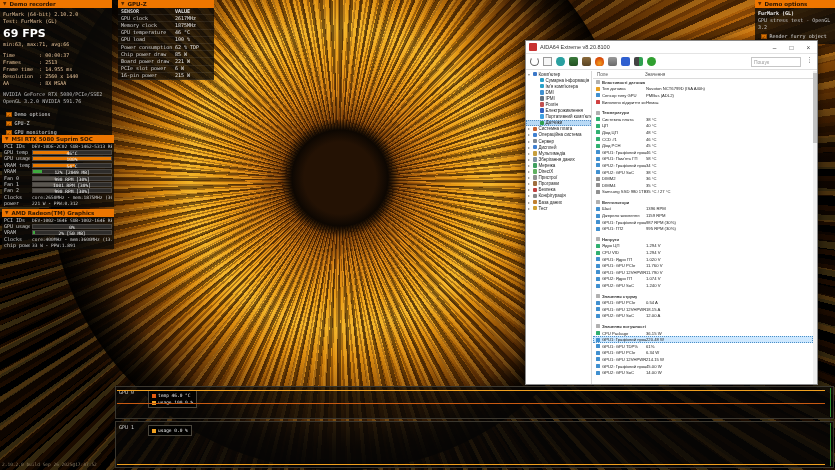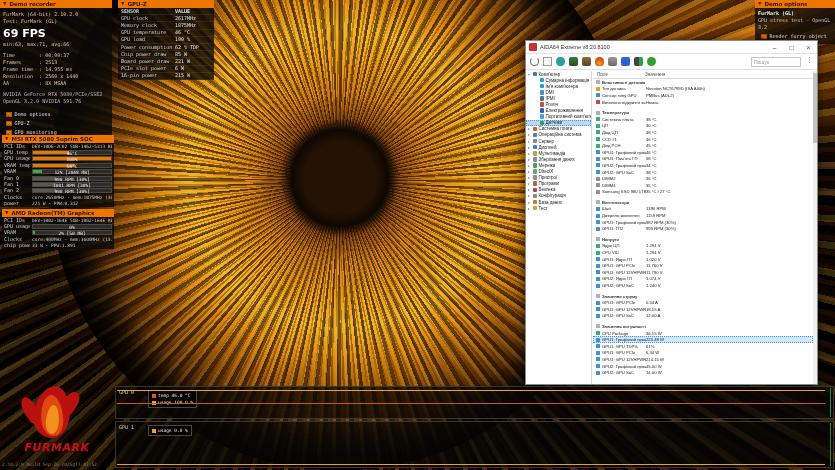--- a/index.html
+++ b/index.html
@@ -720,22 +720,14 @@
     <div class="legend" id="g1-legend">
         <div class="leg-row">
           <div class="leg-sq" style="background: rgb(240, 160, 32);"></div>
           <div>usage  0.0 %</div>
         </div>
       </div>
     <div class="gline" style="top:42px;background:#f0a020"></div>
     <div class="gvert"></div>
   </div>
 
-  <div id="logo">
-    <div class="flame f5"></div>
-    <div class="flame f4"></div>
-    <div class="flame f1"></div>
-    <div class="flame f2"></div>
-    <div class="flame f3"></div>
-    <div id="logo-text">FURMARK</div>
-  </div>
   <div id="version">2.10.2.0 build Sep 26 2025@17:47:52</div>
 </div>
 
 </body></html>

